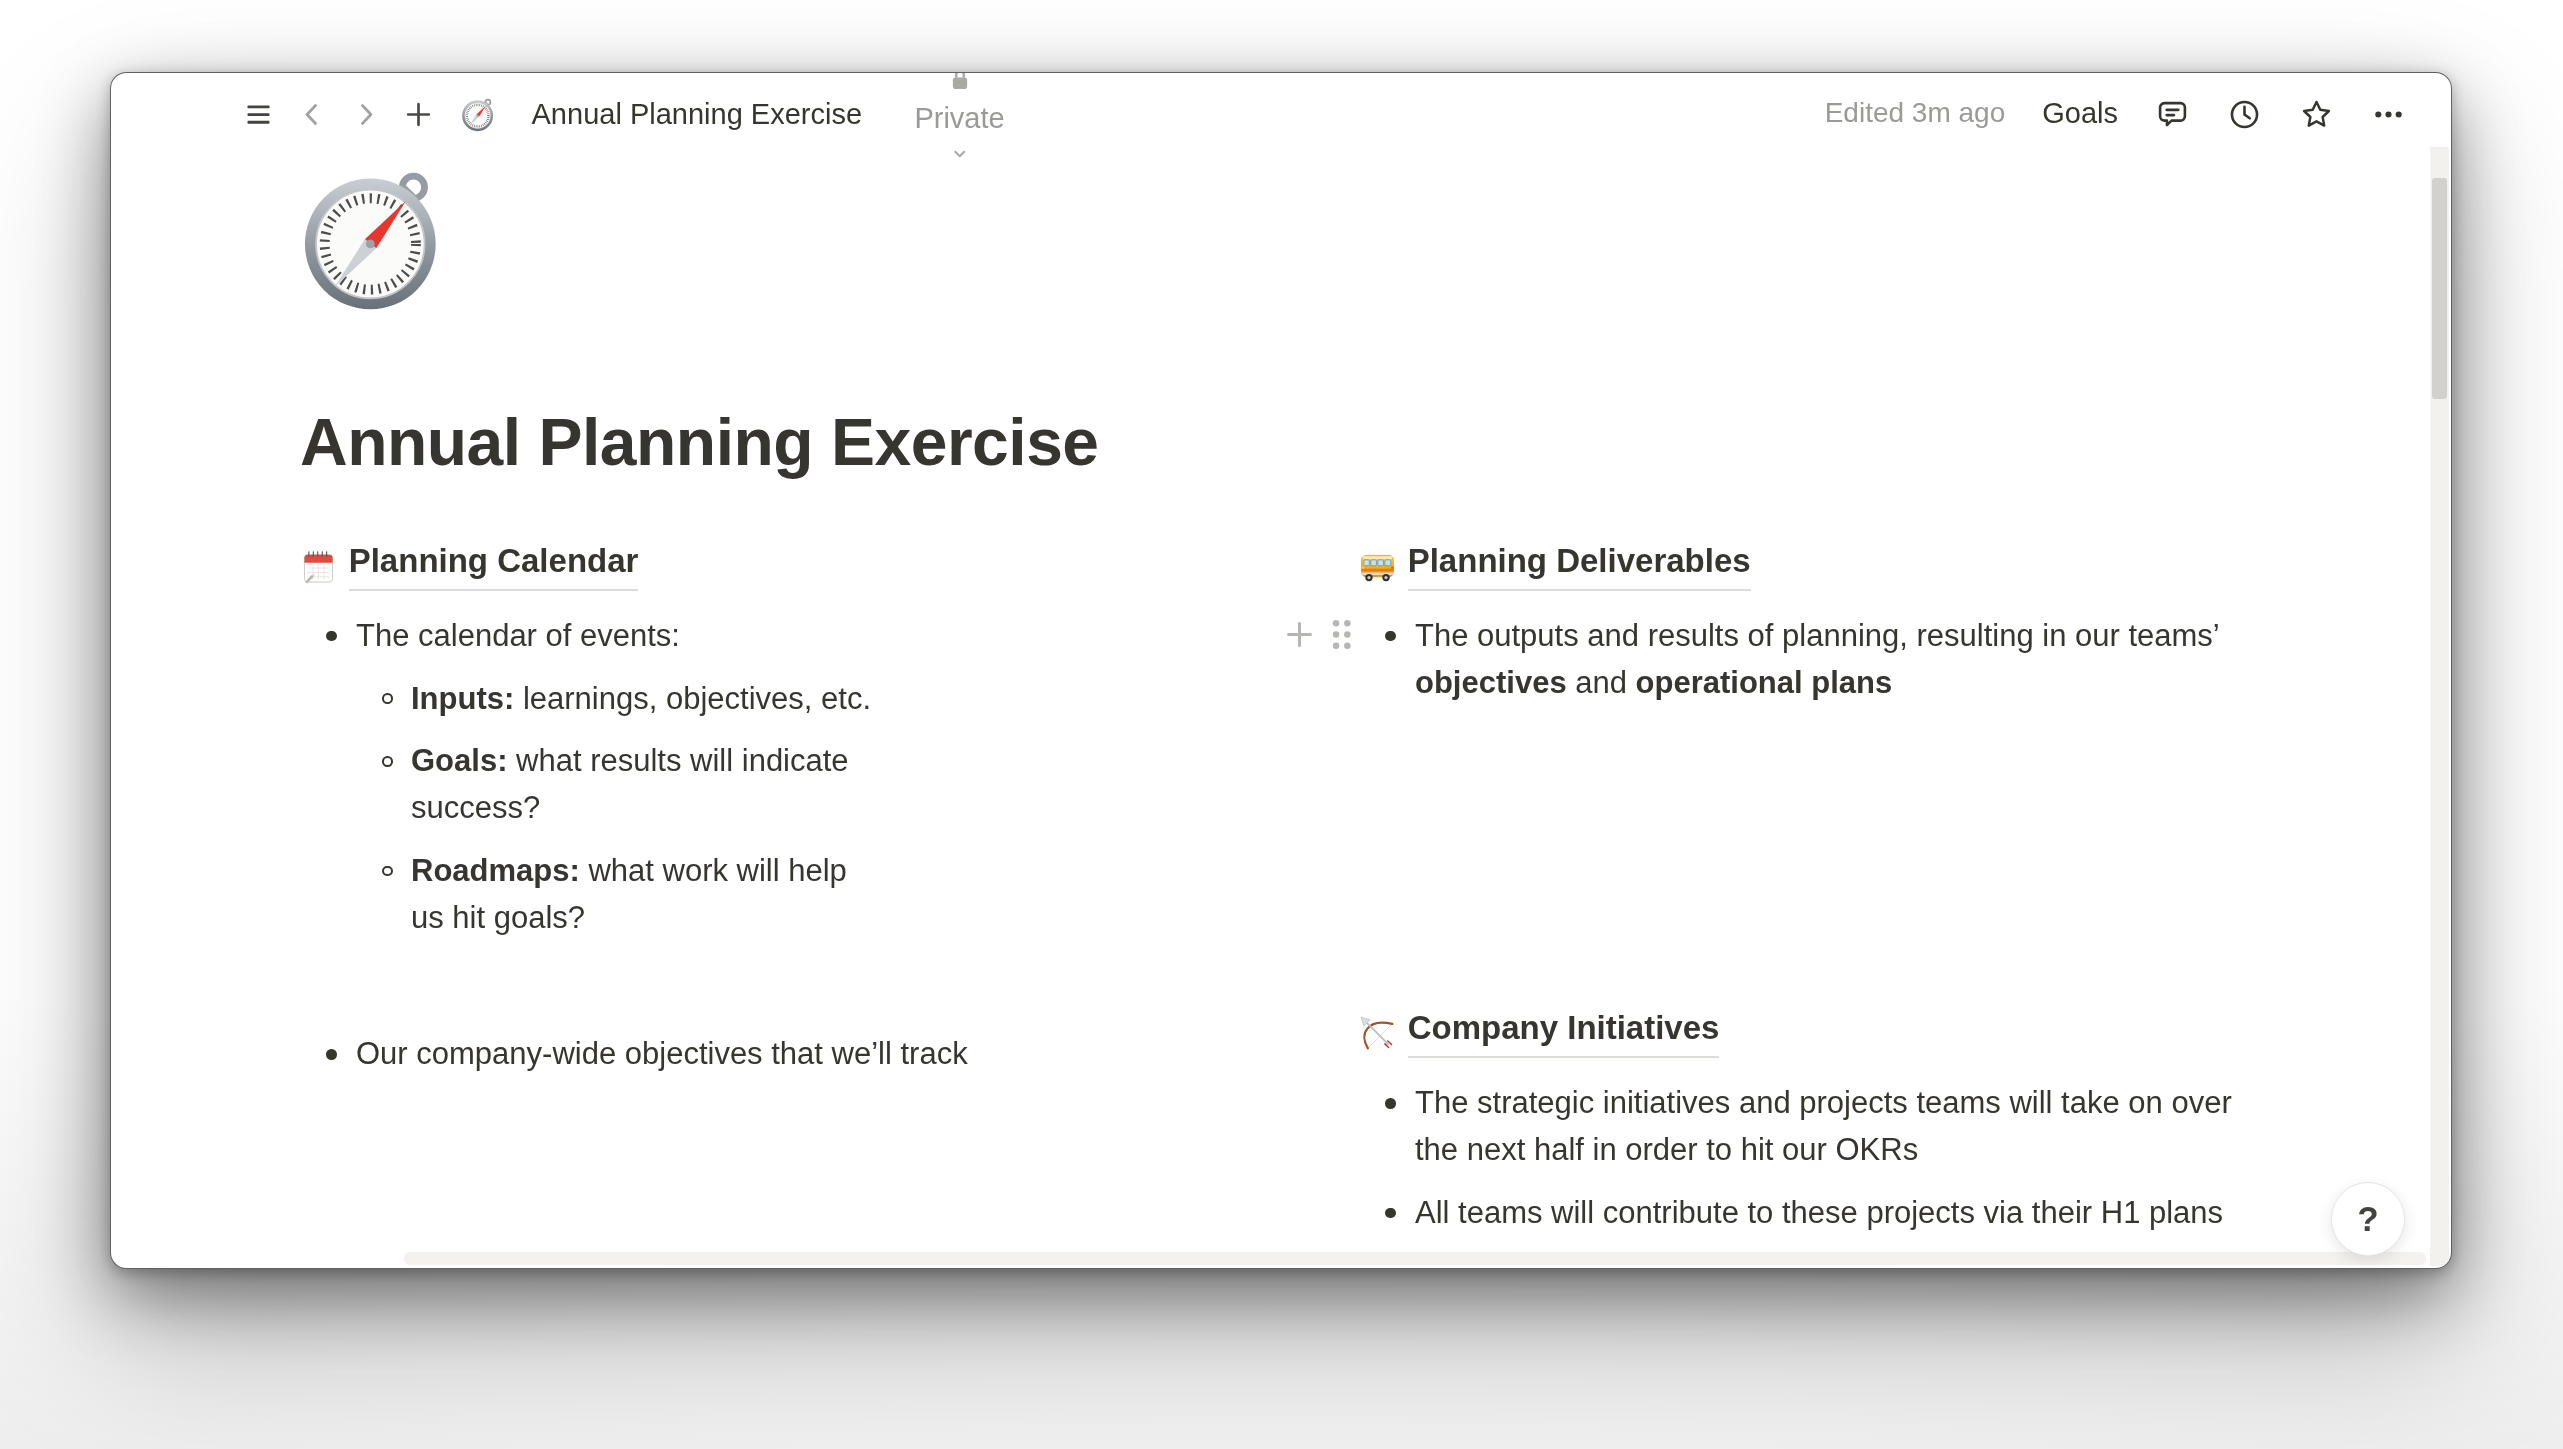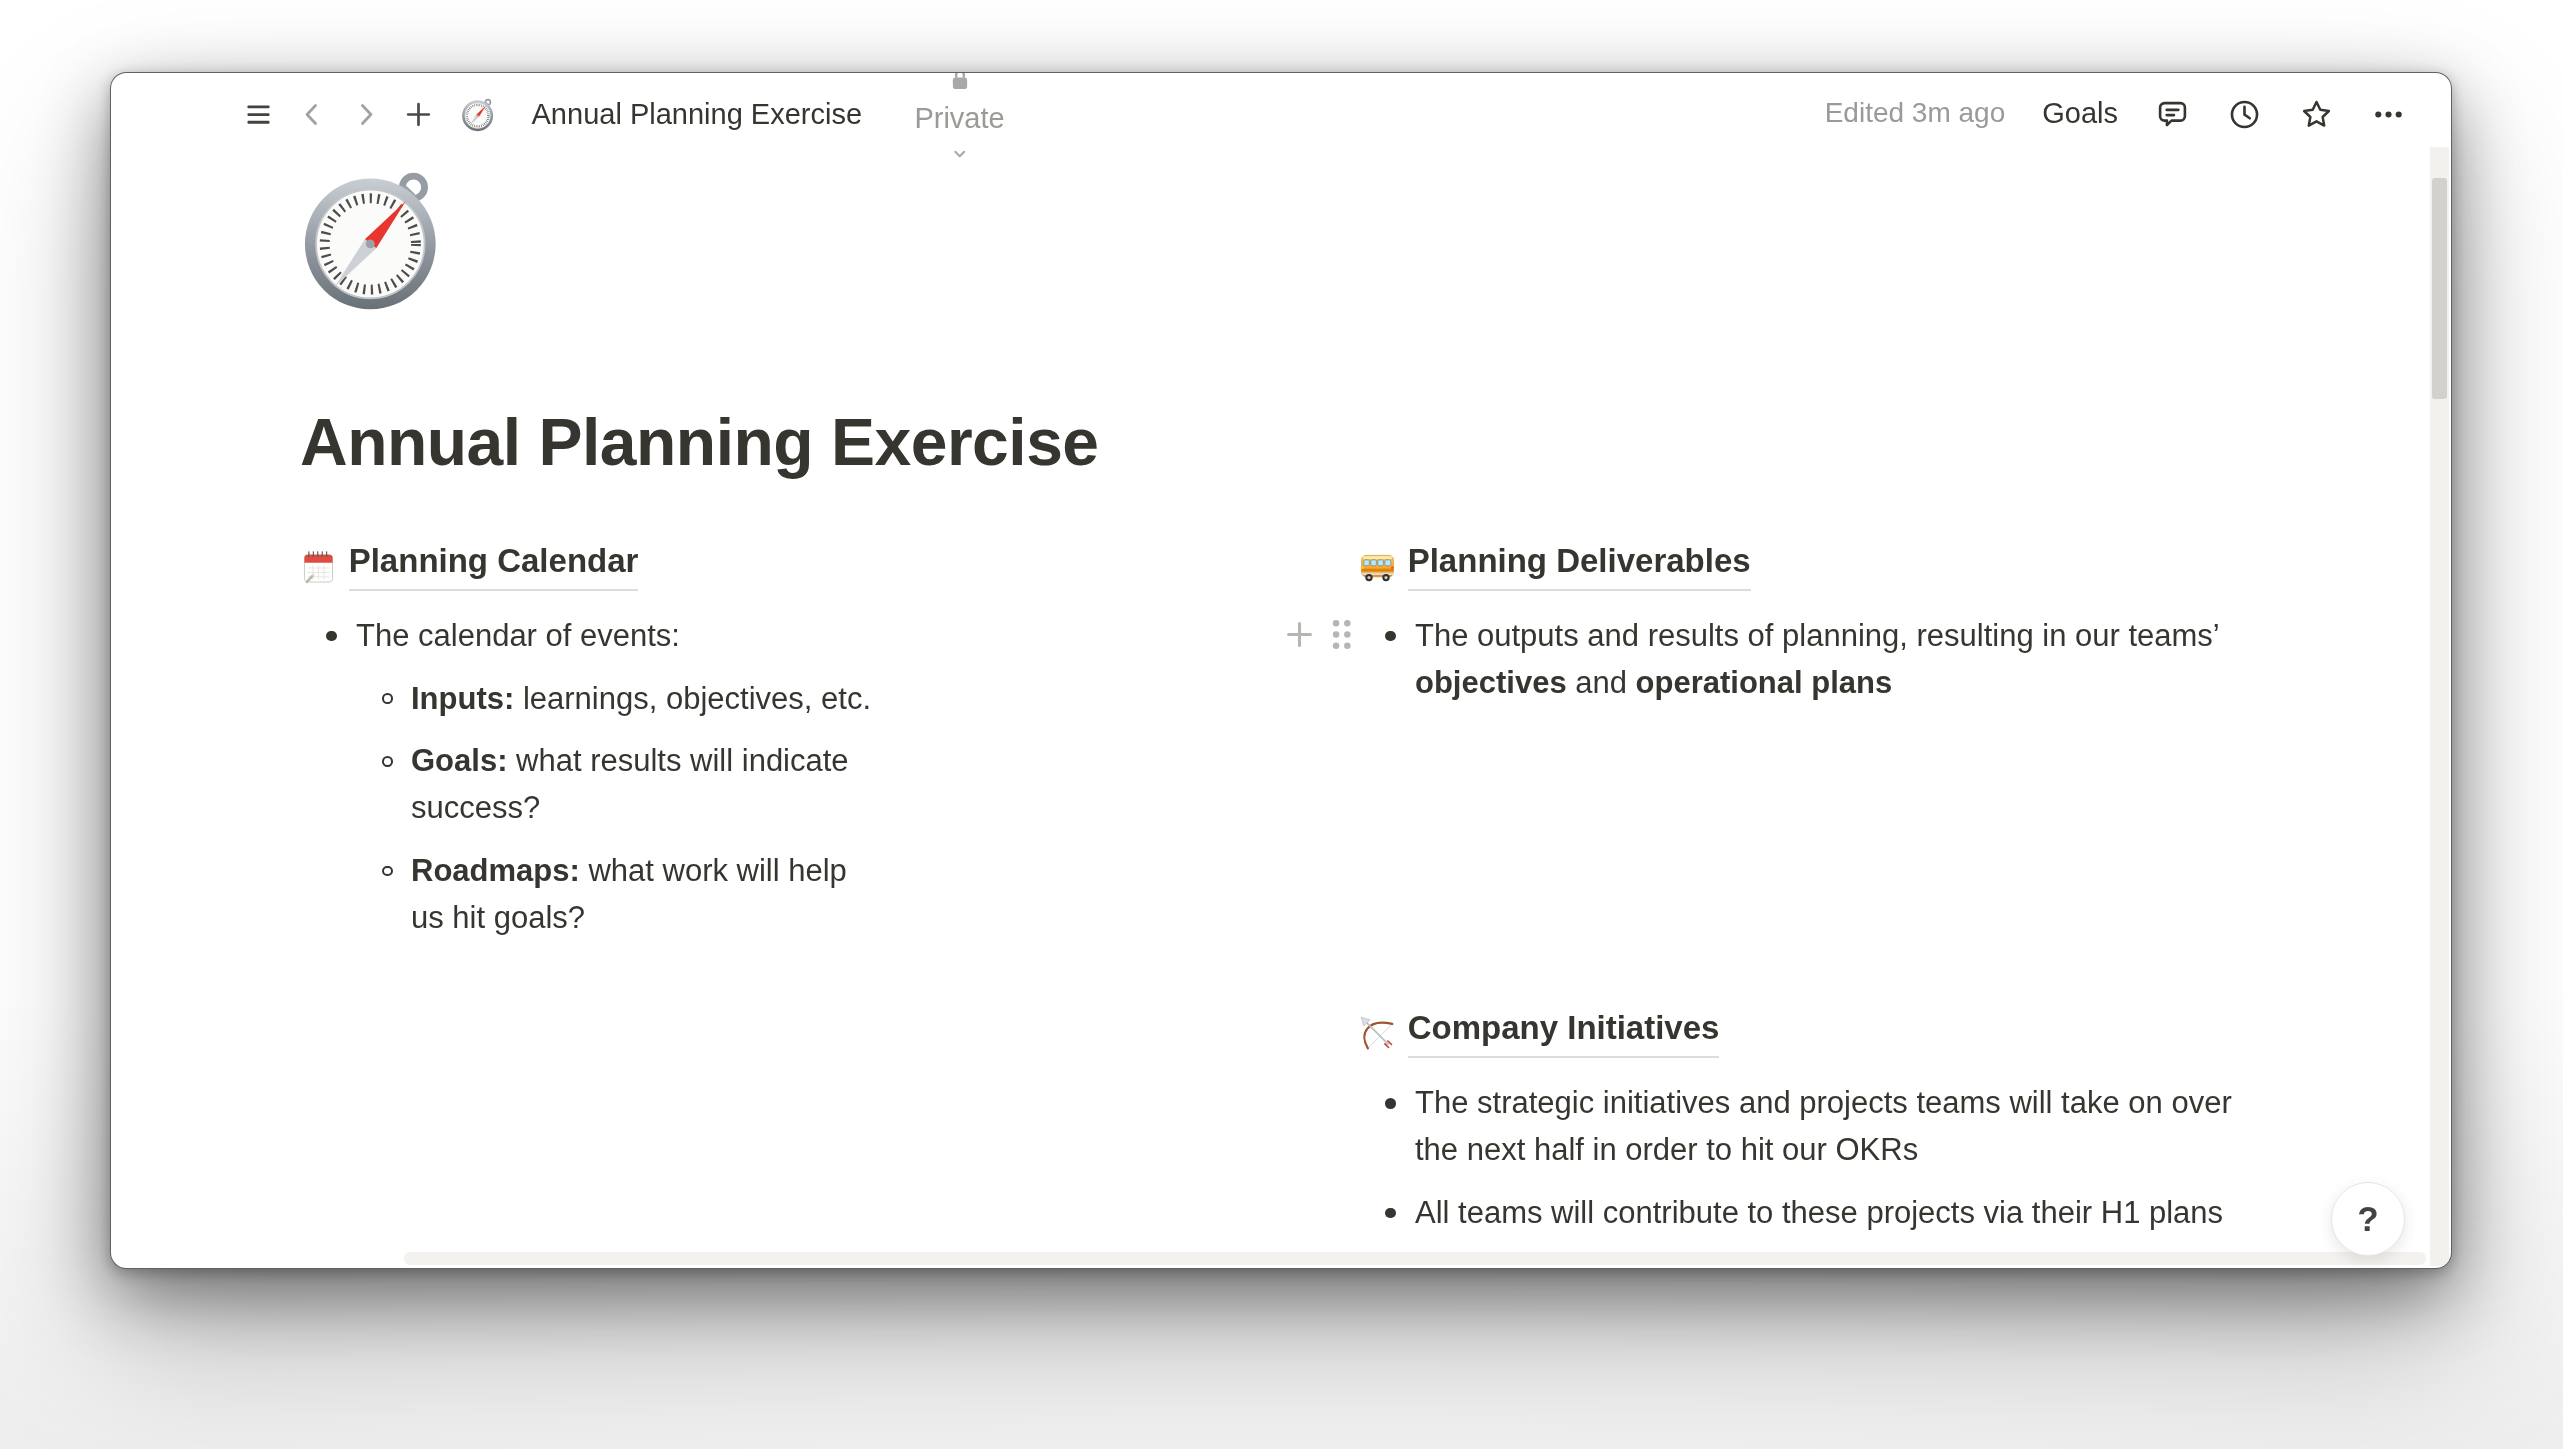--- a/index.html
+++ b/index.html
@@ -270,20 +270,21 @@
                     <circle cx="13" cy="21" r="2.3"></circle>
                   </svg>
                 </span>
               </div></div>
           </div>
         </section>
       </div>
     <div class="cols row2" id="row2">
         <section>
           <div class="blist">
+            <div class="bullet ind1"><span class="marker"></span><p><span>Our company-wide objectives that we’ll track</span></p></div>
           </div>
         </section>
         <section>
           <h3 class="sec-h">
             <span class="emoji">
               <svg viewBox="0 0 100 100">
                 <line x1="24" y1="90" x2="90" y2="24" stroke="#d9d5d0" stroke-width="2.5"></line>
                 <path d="M24 90 C 0 52, 22 8, 90 24" fill="none" stroke="#9c552c" stroke-width="6" stroke-linecap="round"></path>
                 <line x1="18" y1="18" x2="80" y2="80" stroke="#b8bdc2" stroke-width="4.5"></line>
                 <polygon points="6,6 30,13 13,30" fill="#dcdee0" stroke="#a8adb2" stroke-width="1.5"></polygon>

